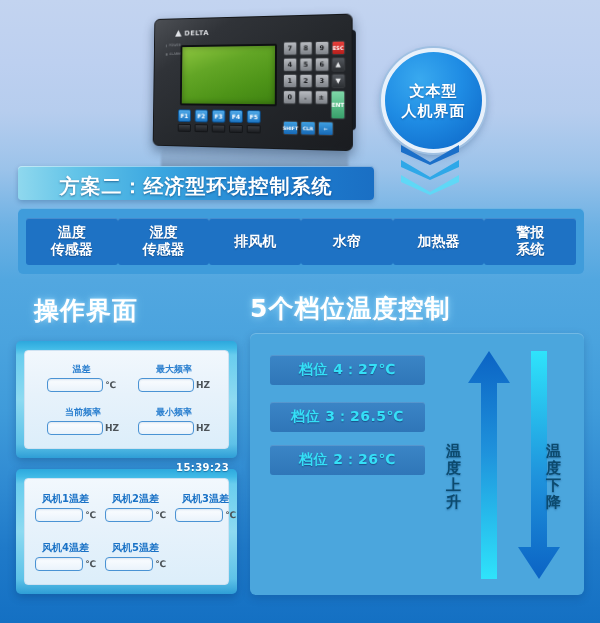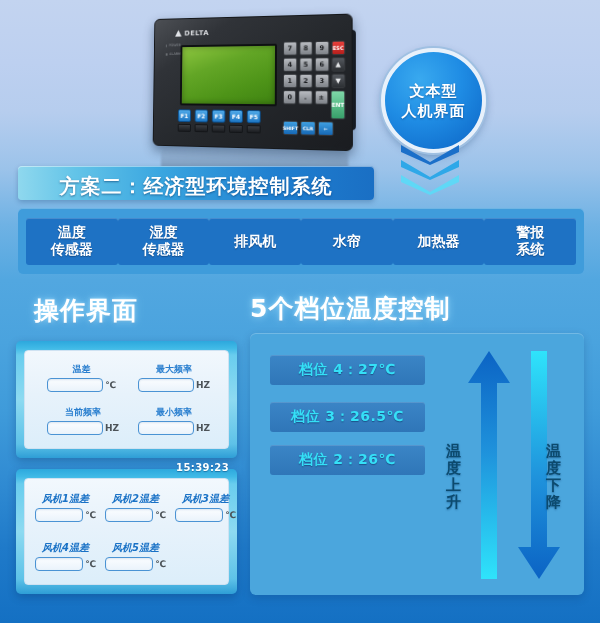--- a/index.html
+++ b/index.html
@@ -181,21 +181,21 @@
   #panel1 .f4{left:113px;top:55px;}
   #panel1 input{width:56px;}
 
   
   #panel2 .g1{left:10px;top:13px;}
   #panel2 .g2{left:80px;top:13px;}
   #panel2 .g3{left:150px;top:13px;}
   #panel2 .g4{left:10px;top:62px;}
   #panel2 .g5{left:80px;top:62px;}
   #panel2 input{width:48px;}
-  #panel2 .lab{font-size:10px;color:#1a72c6;font-style:italic;}
+  #panel2 .lab{font-size:10px;color:#1a72c6;}
 
   
   #levels-panel{
     position:absolute;left:250px;top:333px;width:334px;height:262px;
     background:#4ba6dd;border-radius:6px;
     box-shadow:inset 0 1px 0 rgba(255,255,255,.22),0 3px 8px rgba(8,45,95,.22);
   }
   .level{
     position:absolute;left:20px;width:155px;height:30px;
     background:linear-gradient(180deg,#3b85c6,#2f76b8);

